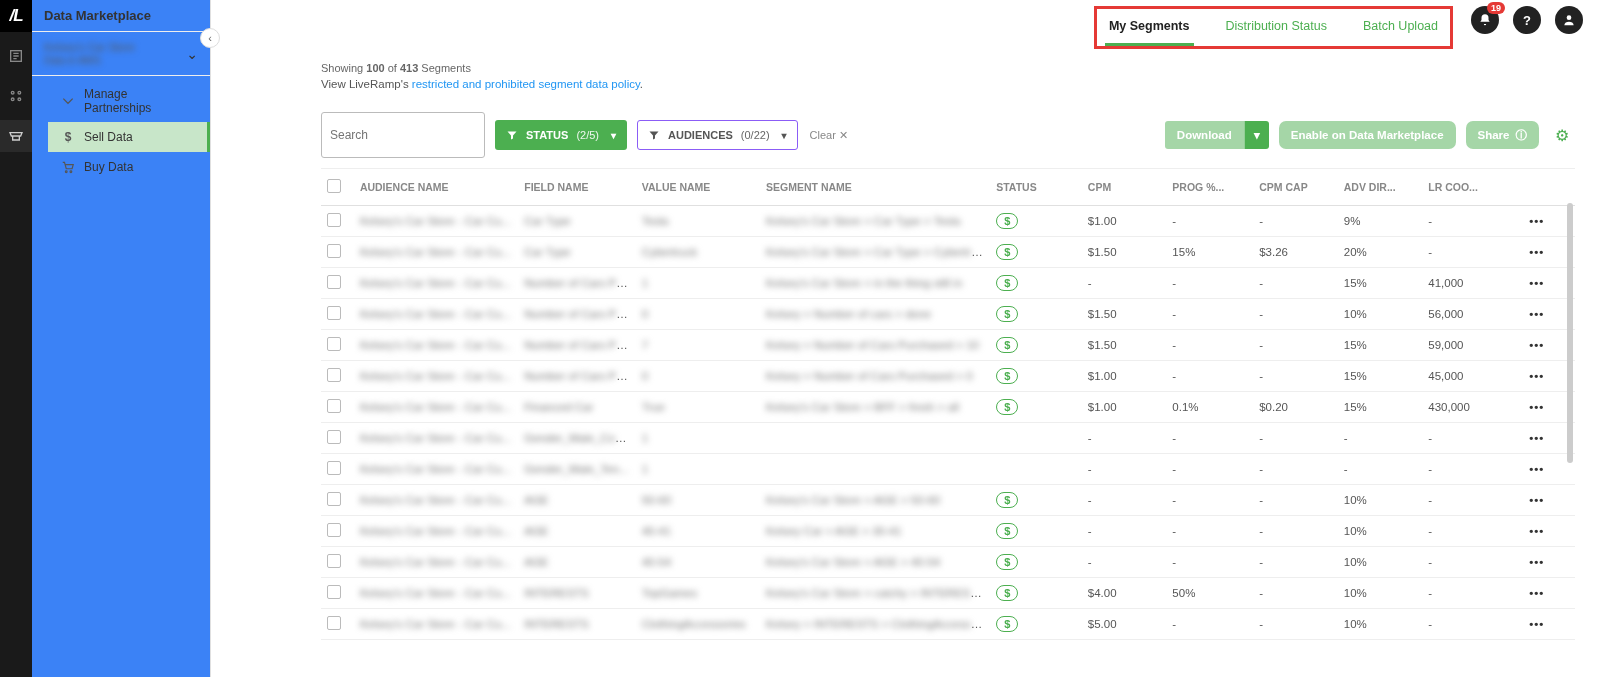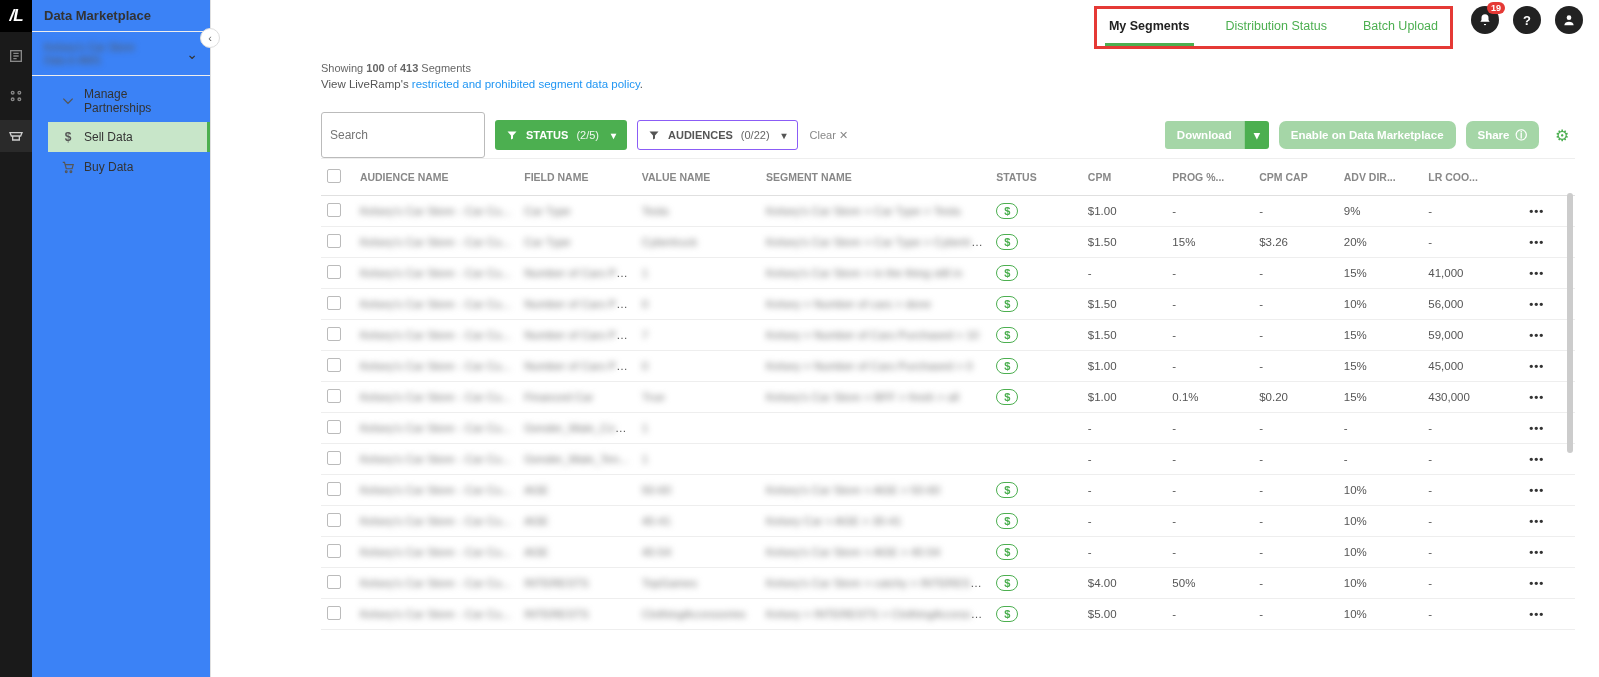--- a/index.html
+++ b/index.html
@@ -39,21 +39,21 @@
   .pill-green { background: #4CAF50; color: #fff; font-weight: 600; }
   .pill-outline { background: #fff; border:1px solid #8b5cf6; color:#555; font-weight: 600; }
   .pill-count { font-weight: normal; opacity: .9; }
   .pill-caret { margin-left: 4px; font-size:10px; }
   .clear { font-size: 11px; color: #888; cursor:pointer; margin-left: 2px; }
   .spacer { flex: 1; }
   .actionbtn { height: 28px; padding: 0 12px; border-radius: 7px; font-size: 11.5px; font-weight:600; display:flex; align-items:center; gap:6px; cursor:pointer; }
   .act-disabled { background: #a5d6a7; color: #fff; }
   .act-green { background: #4CAF50; color: #fff; }
   .gear { width: 20px; color: #4CAF50; cursor:pointer; font-size:16px; margin-left: 6px; }
-  .table-wrap { margin-top: 0; flex:1; overflow-y:auto; position:relative; border-top:1px solid #eee; }
+  .table-wrap { margin-top: 10px; flex:1; overflow-y:auto; position:relative; border-top:1px solid #eee; }
   table { width: 100%; border-collapse: collapse; font-size: 11.5px; table-layout: fixed; }
   thead th { text-align: left; color: #888; font-weight: 600; font-size: 10.5px; padding: 10px 6px; border-bottom: 1px solid #e0e0e0; white-space: nowrap; background:#fff; position:sticky; top:0; }
   tbody td { padding: 7px 6px; border-bottom: 1px solid #eee; white-space: nowrap; overflow:hidden; text-overflow:ellipsis; color:#555; }
   .chk { width: 14px; height: 14px; border:1px solid #bbb; border-radius:2px; display:inline-block; }
   .blur { filter: blur(3px); color: #777; }
   .status-pill { width: 22px; height: 16px; border: 1.5px solid #4CAF50; border-radius: 10px; display:inline-flex; align-items:center; justify-content:center; color:#4CAF50; font-size:11px; font-weight:bold; }
   .row-actions { font-weight: bold; letter-spacing: 1px; cursor:pointer; color:#333; }
   col.c-chk{width:28px}col.c-aud{width:140px}col.c-fld{width:100px}col.c-val{width:106px}col.c-seg{width:196px}col.c-st{width:78px}col.c-cpm{width:72px}col.c-prog{width:74px}col.c-cap{width:72px}col.c-adv{width:72px}col.c-lr{width:86px}col.c-act{width:44px}
   .dl-group { display:flex; }
   .dl-group .caretbtn { width:20px; display:flex;align-items:center;justify-content:center; border-left:1px solid rgba(255,255,255,.4); }

